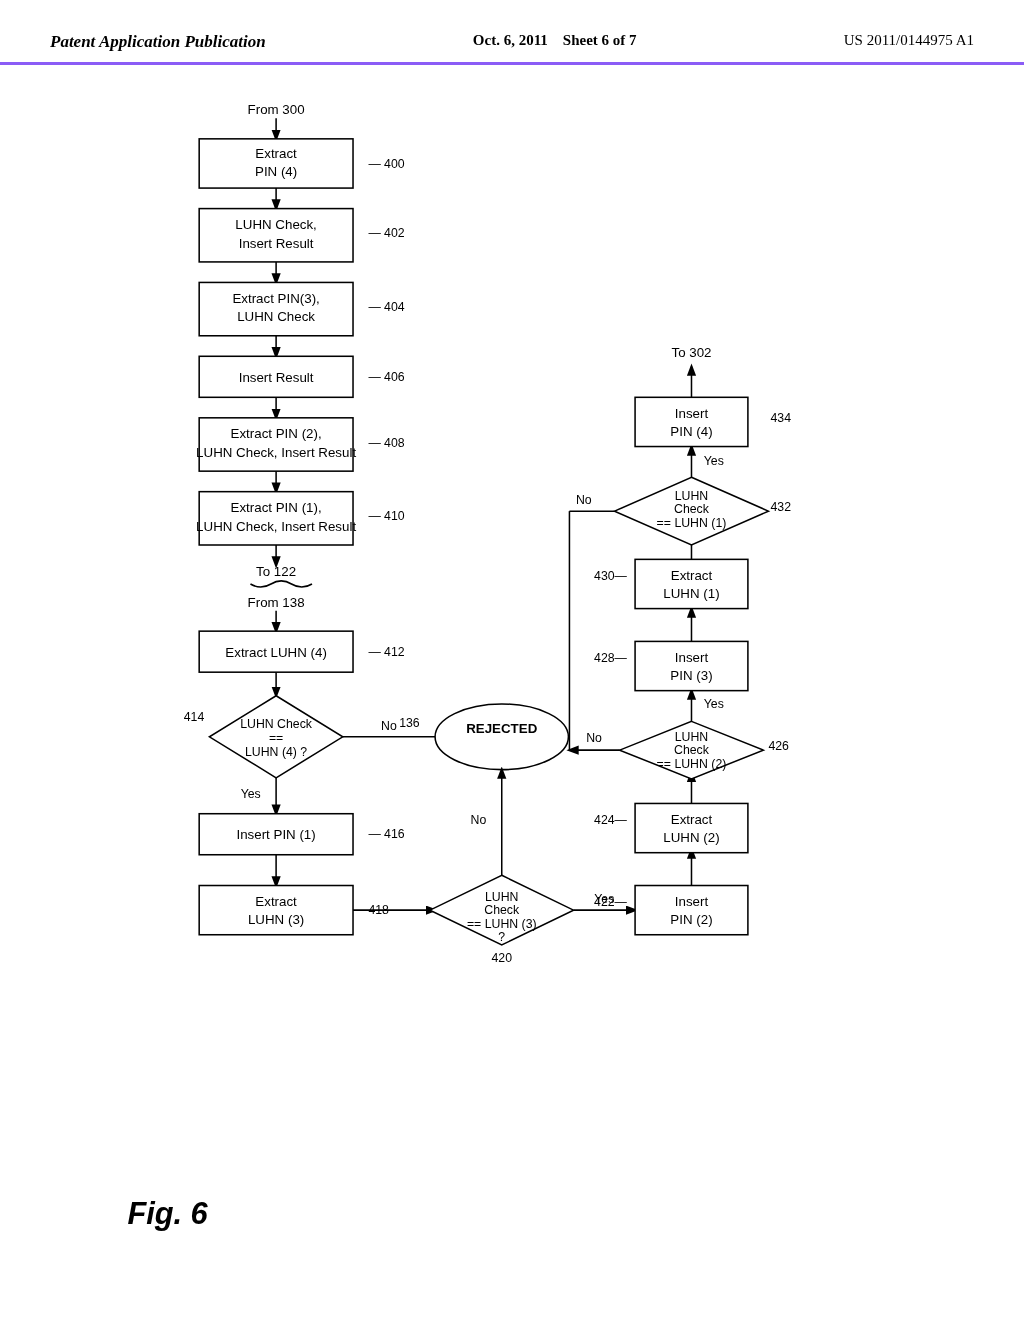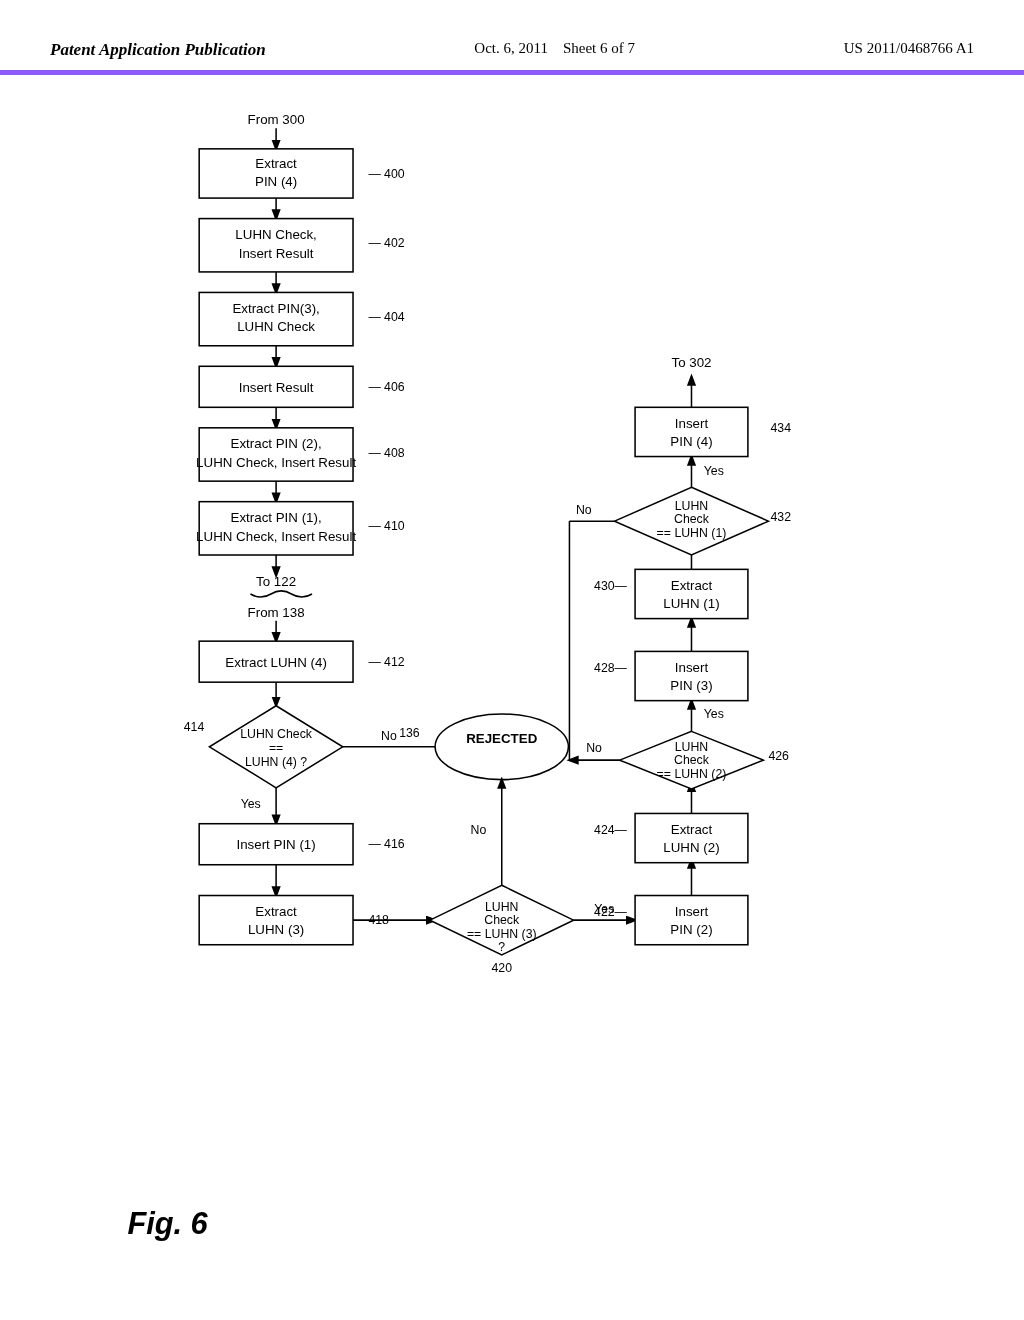--- a/index.html
+++ b/index.html
@@ -10,31 +10,33 @@
       min-height: 1320px;
       position: relative;
       overflow-x: hidden;
     }
 
     
     .header {
       display: flex;
       justify-content: space-between;
       align-items: flex-start;
-      padding: 40px 50px 10px 50px;
-      border-bottom: 5px solid #8b5cf6;
+      padding: 20px 50px 10px 50px;
+      border-bottom: 3px solid #8b5cf6;
+      margin-top: 12px;
     }
     .header-left {
       font-size: 17px;
       font-weight: bold;
       font-style: italic;
     }
     .header-center {
       font-size: 15px;
       text-align: center;
+      font-weight: bold;
     }
     .header-right {
       font-size: 15px;
       text-align: right;
     }
 
     
     .diagram-area {
       position: relative;
       width: 100%;
@@ -52,21 +54,21 @@
   </style>
 </head>
 <body>
 
 <div class="header">
   <div class="header-left">Patent Application Publication</div>
   <div class="header-center">
     <span>Oct. 6, 2011</span>&nbsp;&nbsp;&nbsp;
     <span>Sheet 6 of 7</span>
   </div>
-  <div class="header-right">US 2011/0468766 A1</div>
+  <div class="header-right">US 2011/0144975 A1</div>
 </div>
 
 <div class="diagram-area">
   <svg class="flowchart" viewBox="0 0 900 1170" xmlns="http://www.w3.org/2000/svg">
     <defs>
       <marker id="arrow" markerWidth="8" markerHeight="8" refX="6" refY="3" orient="auto">
         <path d="M0,0 L0,6 L8,3 z" fill="#000"></path>
       </marker>
       <marker id="arrow-up" markerWidth="8" markerHeight="8" refX="2" refY="3" orient="auto">
         <path d="M8,0 L8,6 L0,3 z" fill="#000"></path>

